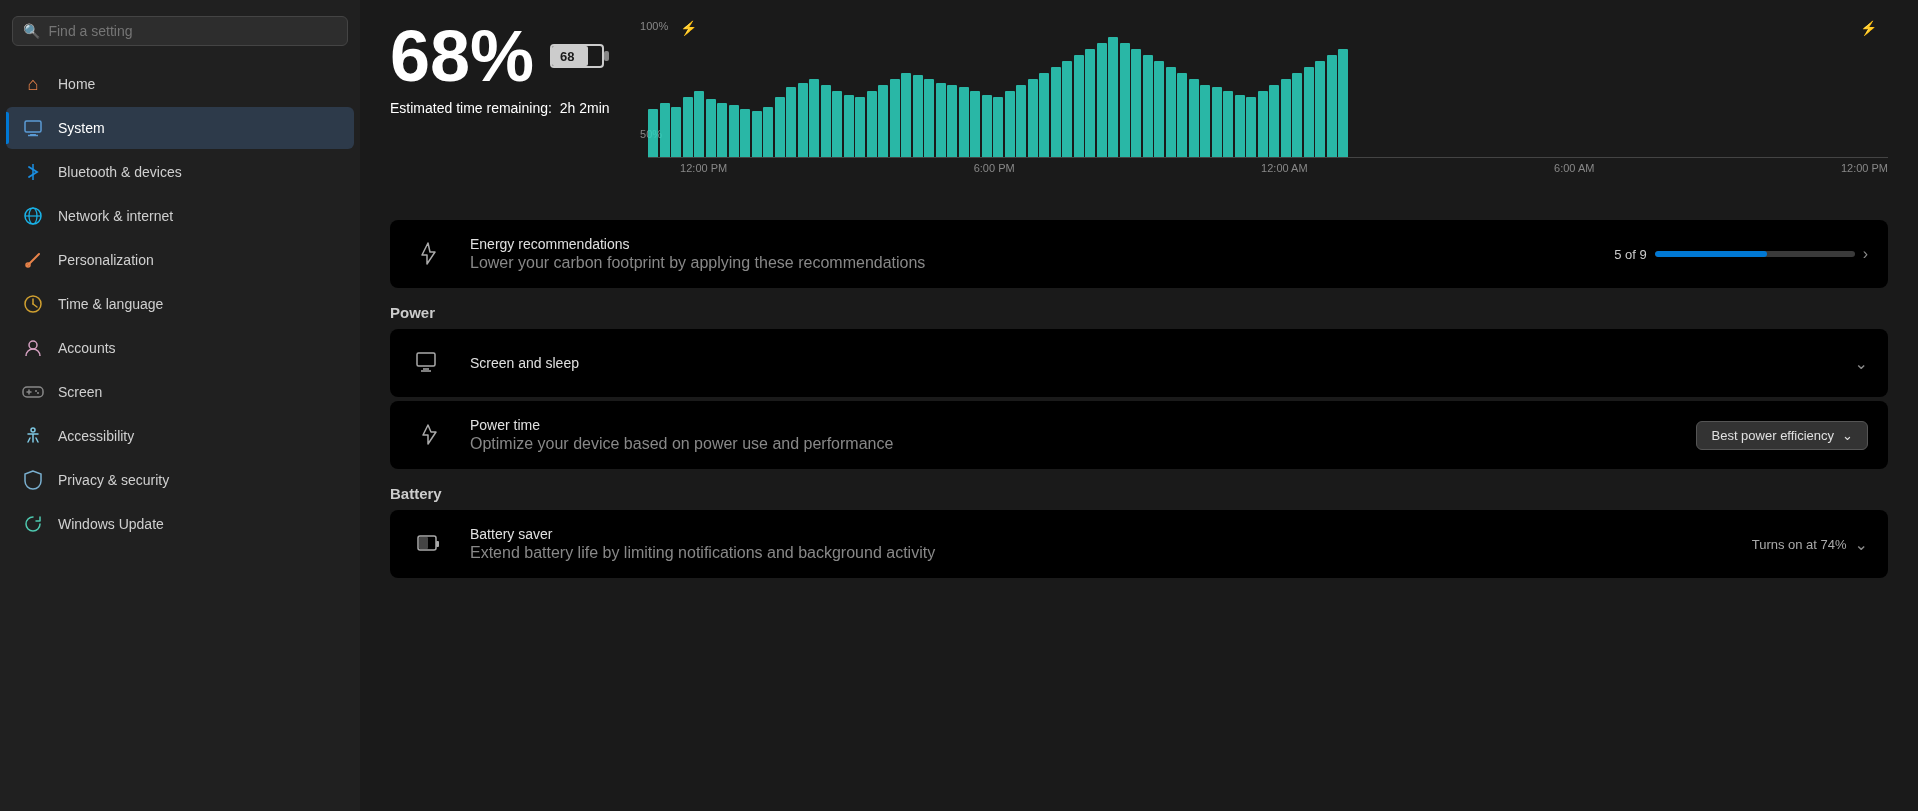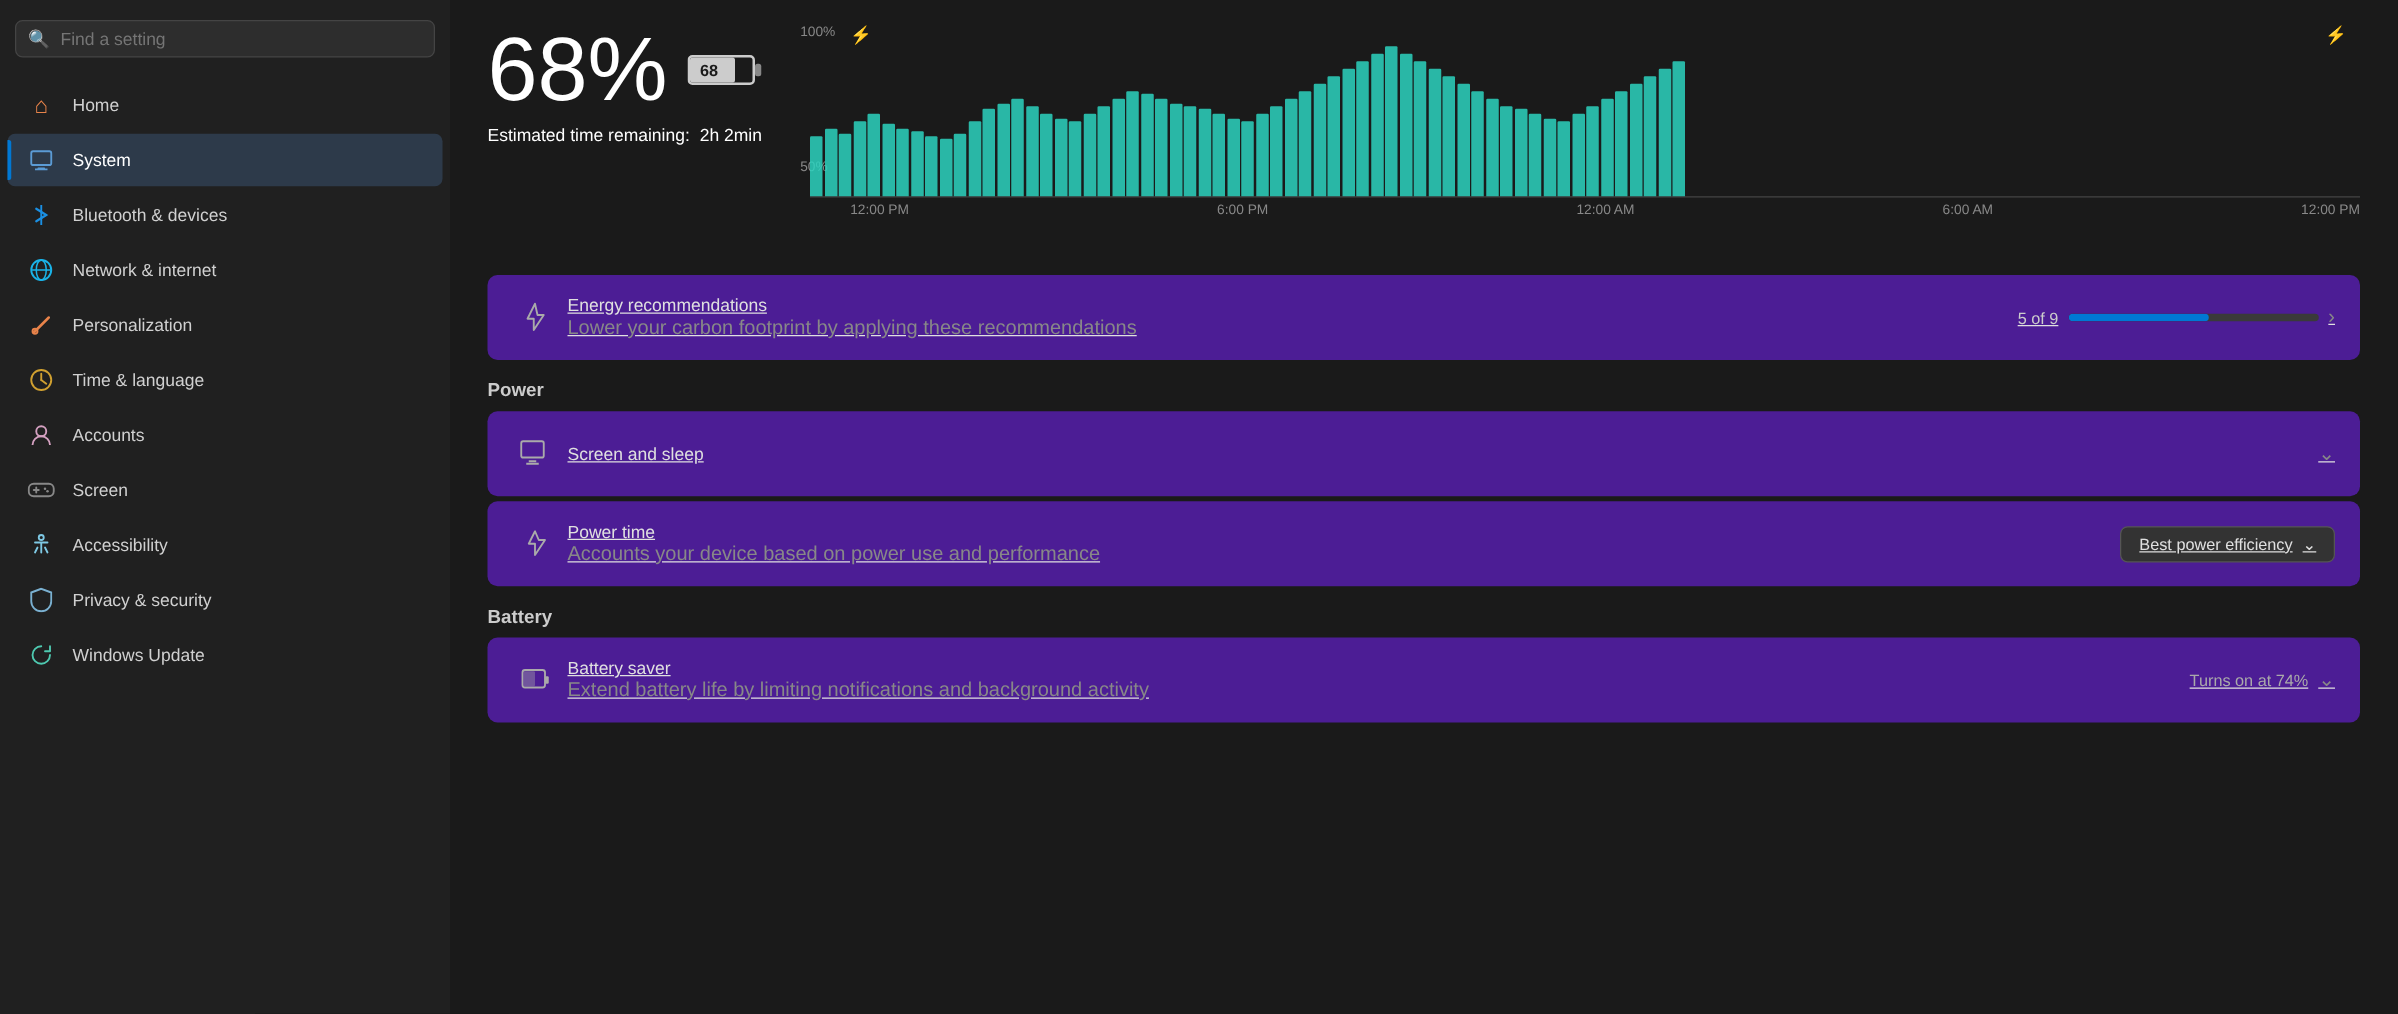--- a/index.html
+++ b/index.html
@@ -119,21 +119,21 @@
     }
 
     .battery-percent-row {
       display: flex;
       align-items: center;
       gap: 16px;
     }
 
     .battery-percent {
       font-size: 72px;
-      font-weight: 400;
+      font-weight: 700;
       color: #fff;
       line-height: 1;
     }
 
     .battery-icon-large {
       display: flex;
       align-items: center;
       justify-content: center;
     }
 
@@ -182,30 +182,29 @@
 
     
     .section-title {
       font-size: 15px;
       font-weight: 600;
       color: #ccc;
       margin: 16px 0 8px 0;
     }
 
     .card {
-      background: #4c1d95;
+      background: #000000;
       border-radius: 8px;
       margin-bottom: 4px;
       padding: 16px 20px;
       display: flex;
       align-items: center;
-      gap: 8px;
+      gap: 24px;
       cursor: pointer;
       transition: background 0.15s;
-      text-decoration: underline;
     }
 
     .card-icon {
       width: 36px;
       height: 36px;
       display: flex;
       align-items: center;
       justify-content: center;
       font-size: 22px;
       color: #aaa;
@@ -526,21 +525,21 @@
   </div>
 
   <div class="card">
     <div class="card-icon">
       <svg width="26" height="26" viewBox="0 0 26 26" fill="none">
         <path d="M13 3L8 13h5v9l8-12h-5L13 3z" stroke="#aaa" stroke-width="1.5" fill="none" stroke-linejoin="round"></path>
       </svg>
     </div>
     <div class="card-text">
       <div class="card-title">Power time</div>
-      <div class="card-subtitle">Accounts your device based on power use and performance</div>
+      <div class="card-subtitle">Optimize your device based on power use and performance</div>
     </div>
     <div class="card-right">
       <button class="dropdown-btn">
         <span>Best power efficiency</span>
         <span>⌄</span>
       </button>
     </div>
   </div>
 
   <div class="section-title">Battery</div>

